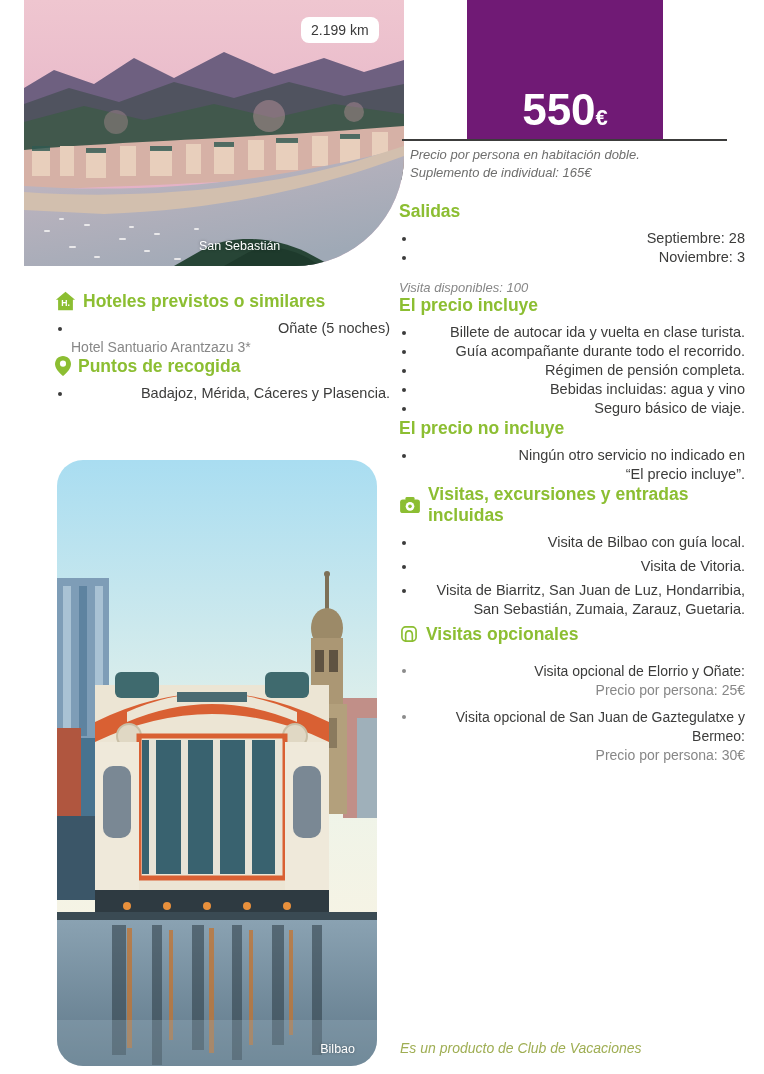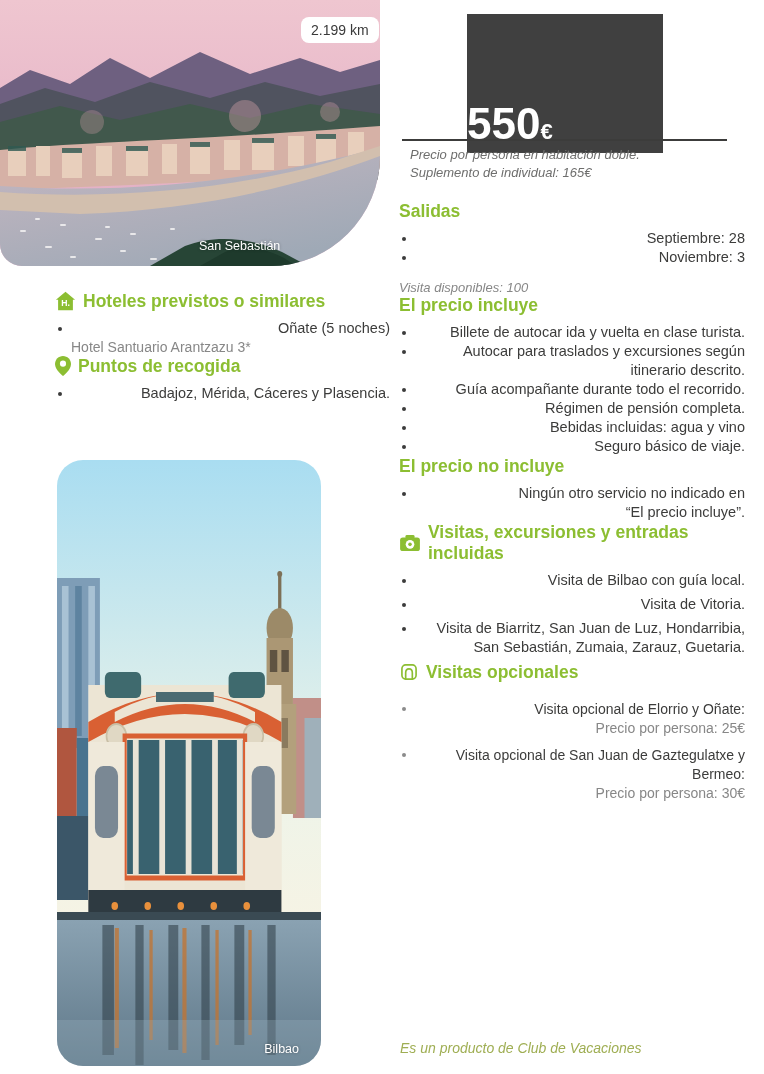--- a/index.html
+++ b/index.html
@@ -1,27 +1,27 @@
 <!DOCTYPE html>
 <html><head>
 <meta charset="utf-8">
 <style>
   html,body{margin:0;padding:0;}
   body{font-family:"Liberation Sans",sans-serif;background:#fff;}
   .page{position:relative;width:764px;height:1074px;background:#ffffff;overflow:hidden;}
 
   
-  .photo-top{position:absolute;left:0;top:0;width:380px;height:266px;border-radius:0 0 110px 22px;overflow:hidden;}
+  .photo-top{position:absolute;left:0;top:0;width:380px;height:266px;border-radius:0 0 110px 22px;overflow:hidden;padding-left:24px;}
   .photo-top svg{display:block;width:100%;height:100%;}
   .badge{position:absolute;top:17px;left:301px;height:26px;padding:0 10px;background:#ffffff;border-radius:8px;display:flex;align-items:center;font-size:14px;color:#3a3a3a;}
   .caption{position:absolute;color:#ffffff;font-size:12.5px;text-shadow:0 0 3px rgba(0,0,0,.35);}
   .cap-ss{left:199px;top:239px;}
 
   
-  .price-block{position:absolute;left:467px;top:14px;width:196px;height:139px;background:#404040;display:flex;align-items:flex-end;}
+  .price-block{position:absolute;left:467px;top:0;width:196px;height:139px;background:#701a75;display:flex;align-items:flex-end;justify-content:center;}
   .price{color:#fff;font-weight:bold;font-size:44px;line-height:1;padding-bottom:7px;}
   .price .cur{font-size:22px;}
   .divider{position:absolute;left:402px;top:139px;width:325px;height:2px;background:#3c3c3b;}
   .price-notes{position:absolute;left:410px;top:146px;font-style:italic;font-size:13px;color:#6e6e6d;line-height:18px;}
 
   
   .right-col{position:absolute;left:399px;top:201px;width:346px;}
   .left-col{position:absolute;left:55px;top:291px;width:335px;}
 
   h3.green{color:#8cbe32;font-size:17.5px;font-weight:bold;margin:0 0 8px 0;display:flex;align-items:center;gap:7px;line-height:1.15;}
@@ -40,21 +40,21 @@
   .note-italic{font-style:italic;color:#878787;font-size:13px;margin-top:13px;}
   .bold{font-weight:normal;}
   .sub{font-size:14px;color:#878787;line-height:18px;}
   .opt-item{margin-bottom:9px;}
   .opt-item .txt{font-size:14px;}
   .opt-item .dot{margin-top:7px;}
   .opt-first{margin-top:18px;gap:24px;}
   .hotel-sub{margin-left:16px;}
 
   
-  .photo-bilbao{position:absolute;left:57px;top:460px;width:264px;height:606px;border-radius:26px;overflow:hidden;}
+  .photo-bilbao{position:absolute;left:57px;top:460px;width:320px;height:606px;border-radius:26px;overflow:hidden;}
   .photo-bilbao svg{display:block;width:100%;height:100%;}
   .cap-bb-inner{position:absolute;right:22px;bottom:10px;}
 
   .footer{position:absolute;left:400px;top:1040px;font-style:italic;font-size:14px;color:#9fae53;}
 
   .hicon{flex:none;}
 </style>
 </head>
 <body>
 
@@ -150,24 +150,20 @@
     <div class="note-italic">Visita disponibles: 100</div>
 
     <h3 class="green mt28">El precio incluye</h3>
     <ul class="plain">
       <li class="row">
           <span class="dot"></span>
           <span class="txt">Billete de autocar ida y vuelta en clase turista.</span>
         </li>
       <li class="row">
           <span class="dot"></span>
-          <span class="txt">Autocar para traslados y excursiones según itinerario descrito.</span>
-        </li>
-      <li class="row">
-          <span class="dot"></span>
           <span class="txt">Guía acompañante durante todo el recorrido.</span>
         </li>
       <li class="row">
           <span class="dot"></span>
           <span class="txt">Régimen de pensión completa.</span>
         </li>
       <li class="row">
           <span class="dot"></span>
           <span class="txt">Bebidas incluidas: agua y vino</span>
         </li>

